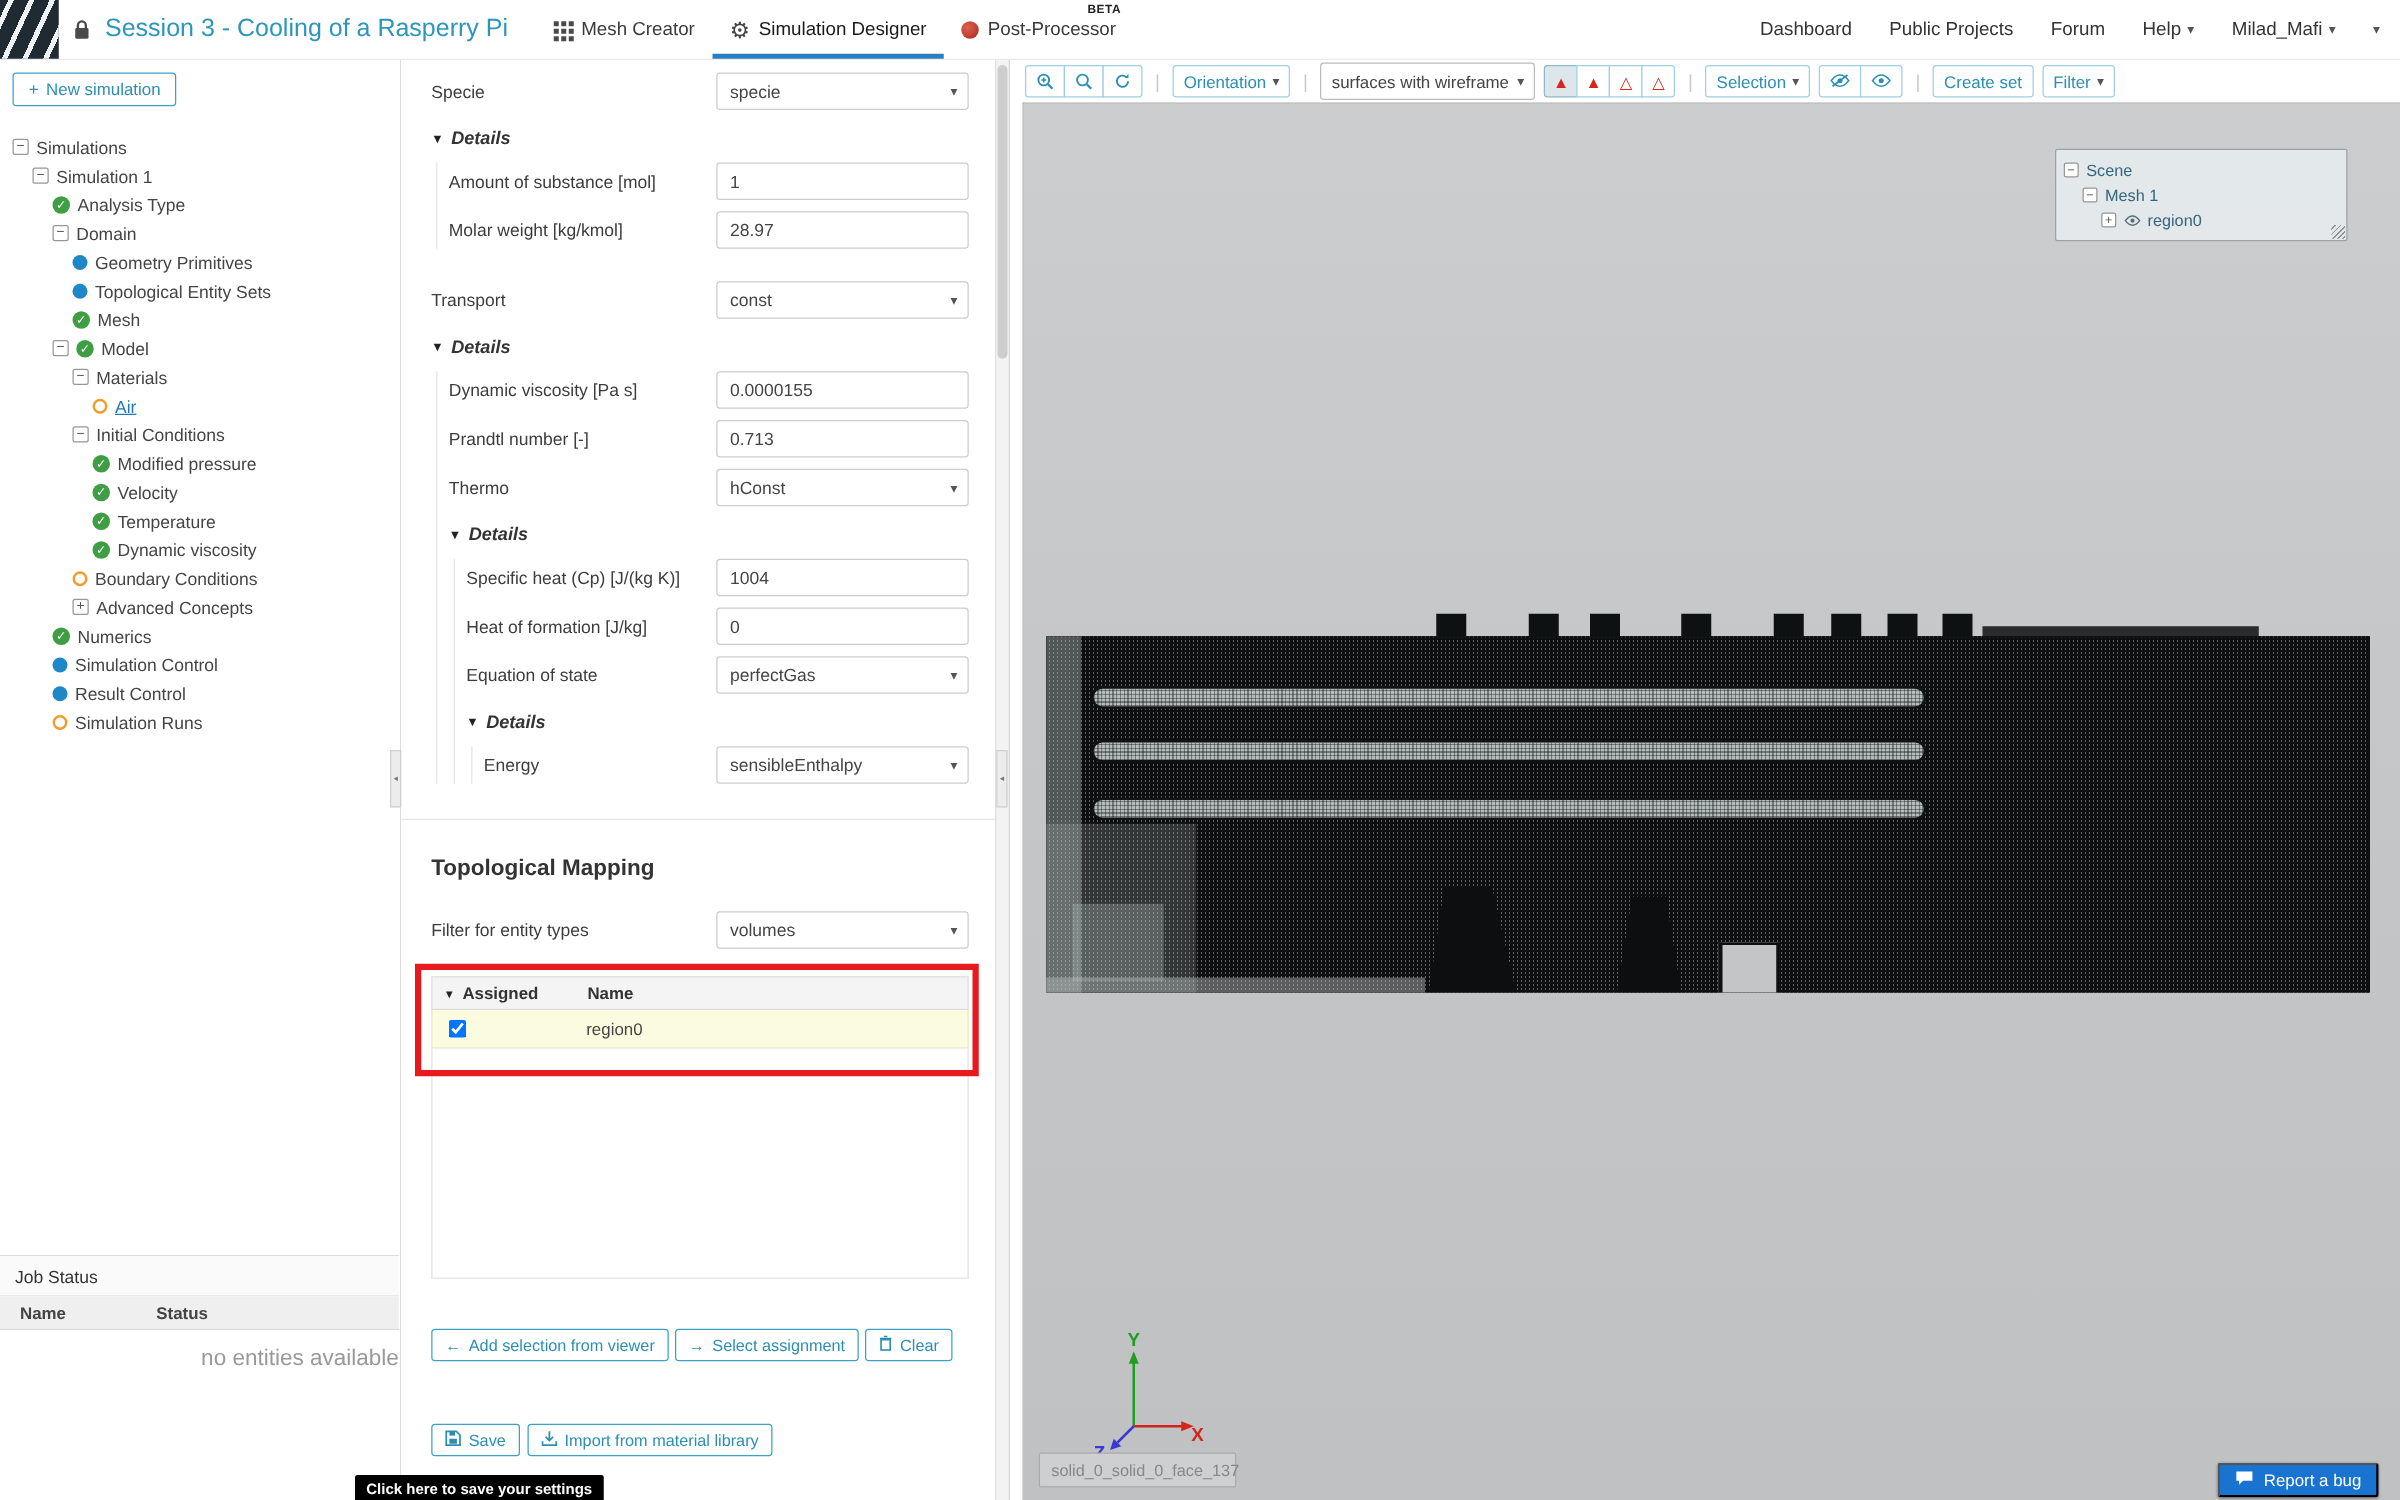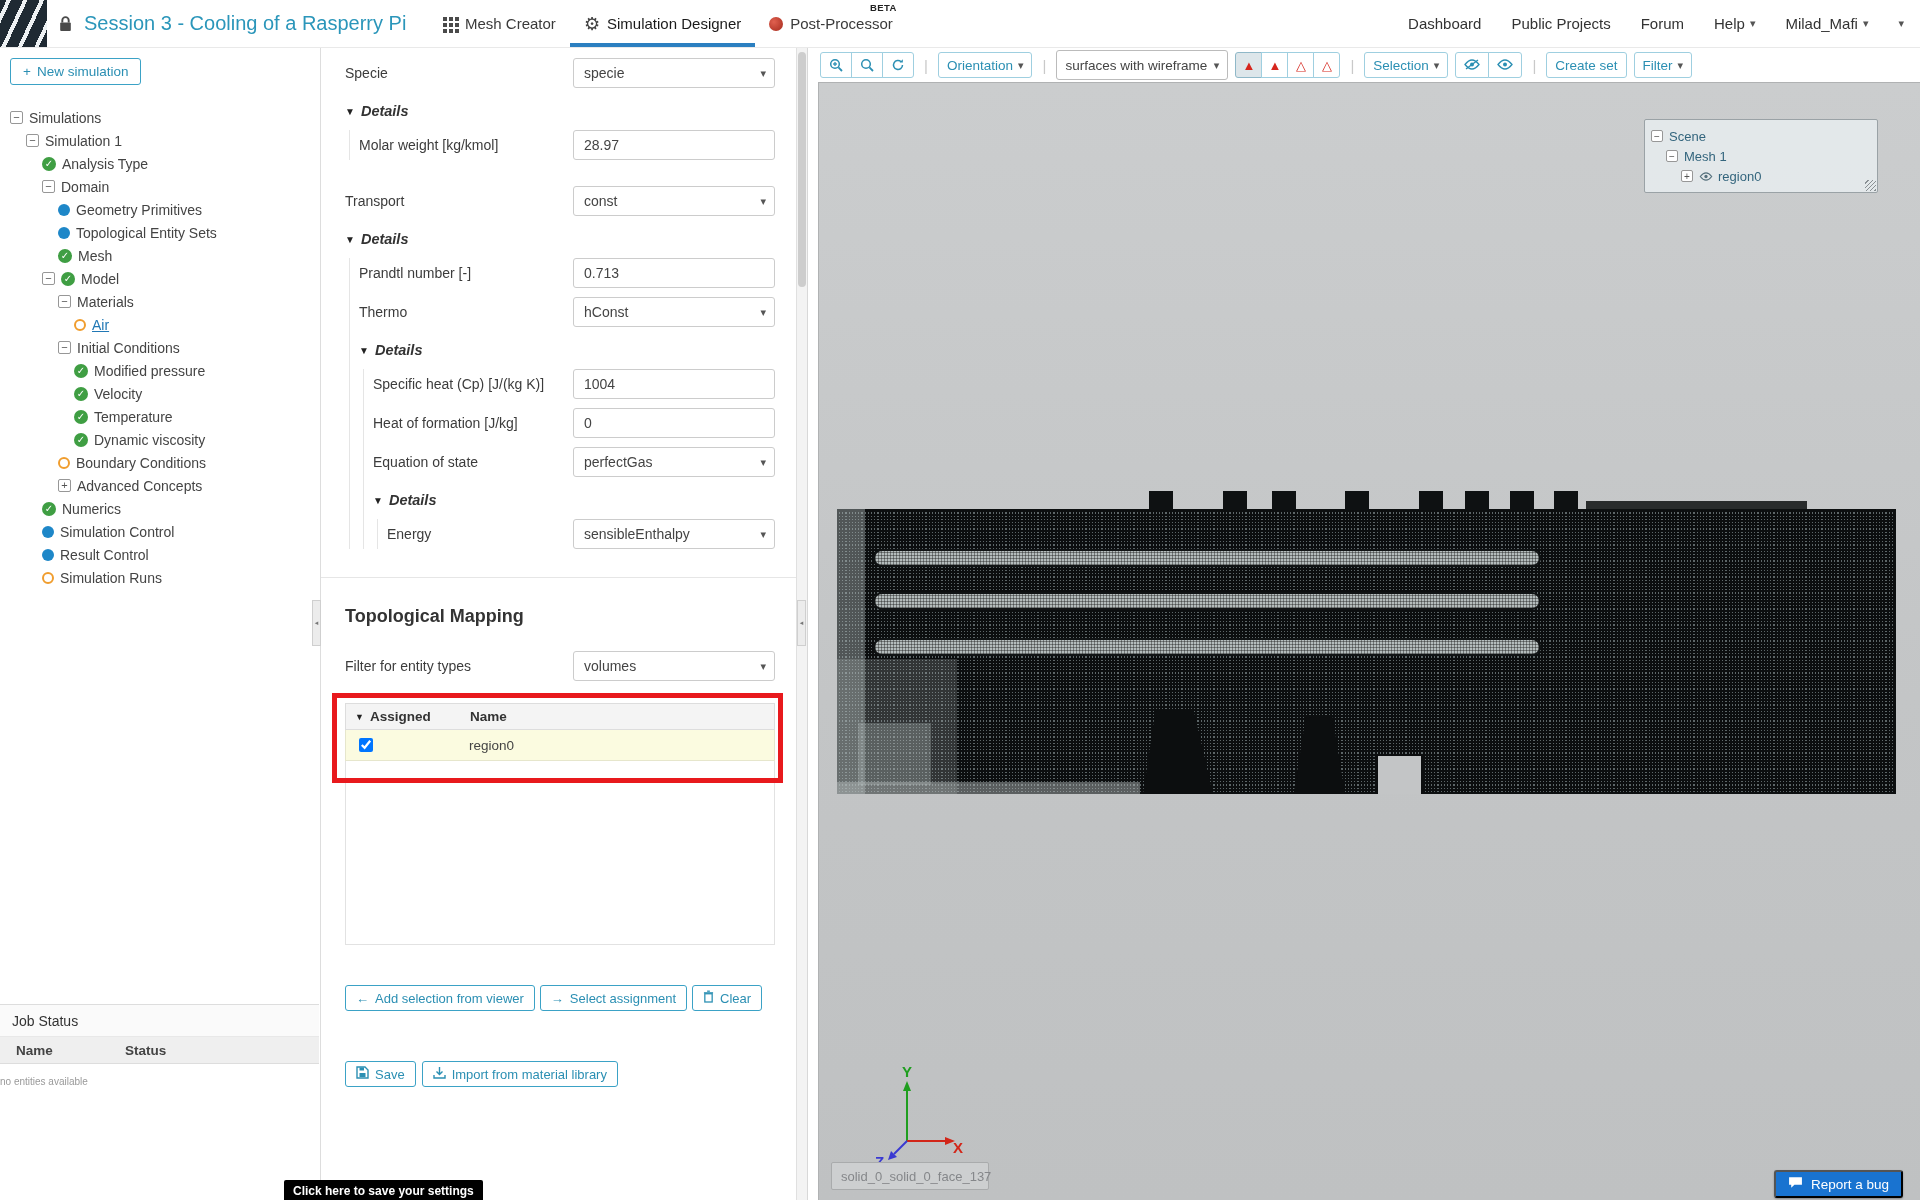--- a/index.html
+++ b/index.html
@@ -29,21 +29,21 @@
 .tree-item{display:flex;align-items:center;height:23px;font-size:14px;color:#444;cursor:pointer;white-space:nowrap}
 .t-exp{display:inline-flex;width:13px;height:13px;border:1px solid #979797;background:#fff;color:#555;font-size:11px;line-height:11px;align-items:center;justify-content:center;margin-right:6px;flex:none;border-radius:2px}
 .t-check{display:inline-flex;width:14px;height:14px;border-radius:50%;background:#3f9e43;color:#fff;font-size:10px;align-items:center;justify-content:center;margin-right:6px;flex:none}
 .t-dot{display:inline-block;width:12px;height:12px;border-radius:50%;background:#1e87c8;margin-right:6px;flex:none}
 .t-circle{display:inline-block;width:12px;height:12px;border-radius:50%;border:2px solid #f09d2e;background:#fff;margin-right:6px;flex:none}
 .tree-item.selected .t-label{color:#2178b5;text-decoration:underline}
 .job-status{position:absolute;left:0;right:1px;top:956px;bottom:0;background:#fff;border-top:1px solid #ddd}
 .job-title{height:32px;display:flex;align-items:center;padding-left:12px;font-size:14px;color:#333;background:#fafafa;border-bottom:1px solid #e8e8e8}
 .job-cols{display:flex;height:27px;background:#efefef;border-bottom:1px solid #ddd;font-size:13.5px;font-weight:bold;color:#444;align-items:center}
 .job-col-name{padding-left:16px;width:125px}
-.job-empty{text-align:left;color:#999;font-size:10px;padding-top:12px}
+.job-empty{text-align:right;color:#999;font-size:18px;padding-top:12px}
 
 
 .panel{position:absolute;left:321px;top:48px;width:475px;height:1152px;background:#fff;overflow:hidden}
 .panel-inner{padding:10px 21px 0 24px}
 .form-row{display:flex;align-items:center;margin-bottom:9px}
 .form-row label{flex:1;font-size:14px;color:#3c3c3c;padding-right:8px}
 .tinput{width:202px;height:30px;border:1px solid #ccc;border-radius:3px;font-size:14px;color:#444;background:#fff;padding:0 10px;font-family:"Liberation Sans",sans-serif}
 .select{width:202px;height:30px;border:1px solid #ccc;border-radius:3px;font-size:14px;color:#444;background:#fff;display:flex;align-items:center;justify-content:space-between;padding:0 8px 0 10px;cursor:pointer}
 .details-header{display:flex;align-items:center;gap:6px;margin:15px 0 11px 0;cursor:pointer}
 .details-header .tri{font-size:10px;color:#222}
@@ -269,38 +269,46 @@
         <span class="caret">▾</span>
       </div>
     </div>
 
     <div class="details-header">
       <span class="tri">▼</span>
       <span class="details-title">Details</span>
     </div>
     <div class="group">
       <div class="form-row">
+        <label>Amount of substance [mol]</label>
+        <input class="tinput" value="1" style="">
+      </div>
+      <div class="form-row">
         <label>Molar weight [kg/kmol]</label>
         <input class="tinput" value="28.97" style="">
       </div>
     </div>
 
     <div class="form-row mt-lg">
       <label>Transport</label>
       <div class="select">
         <span>const</span>
         <span class="caret">▾</span>
       </div>
     </div>
 
     <div class="details-header">
       <span class="tri">▼</span>
       <span class="details-title">Details</span>
     </div>
     <div class="group">
+      <div class="form-row">
+        <label>Dynamic viscosity [Pa s]</label>
+        <input class="tinput" value="0.0000155" style="">
+      </div>
       <div class="form-row">
         <label>Prandtl number [-]</label>
         <input class="tinput" value="0.713" style="">
       </div>
       <div class="form-row">
         <label>Thermo</label>
         <div class="select">
           <span>hConst</span>
           <span class="caret">▾</span>
         </div>

